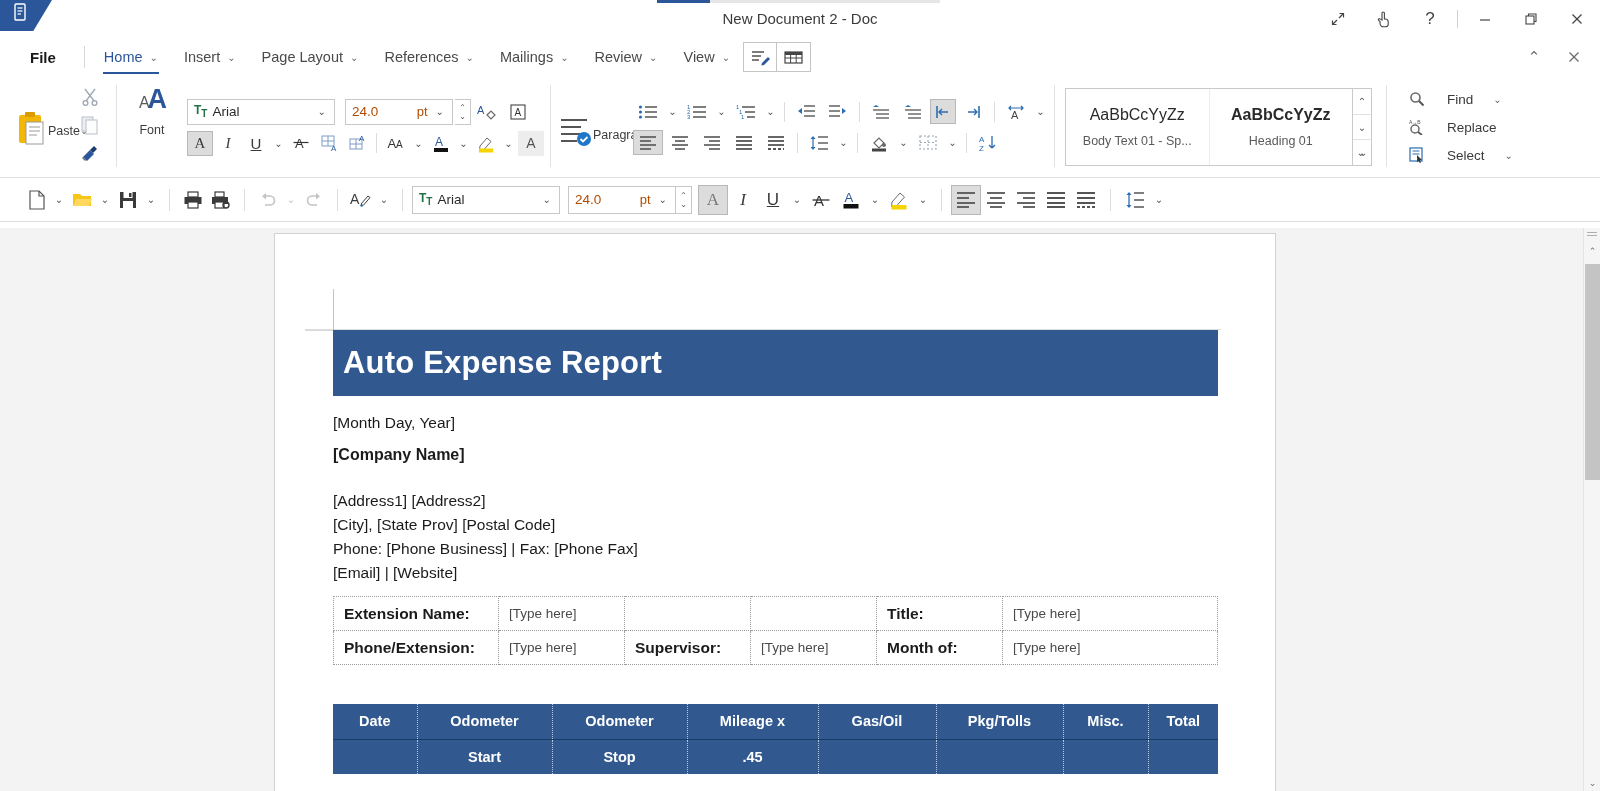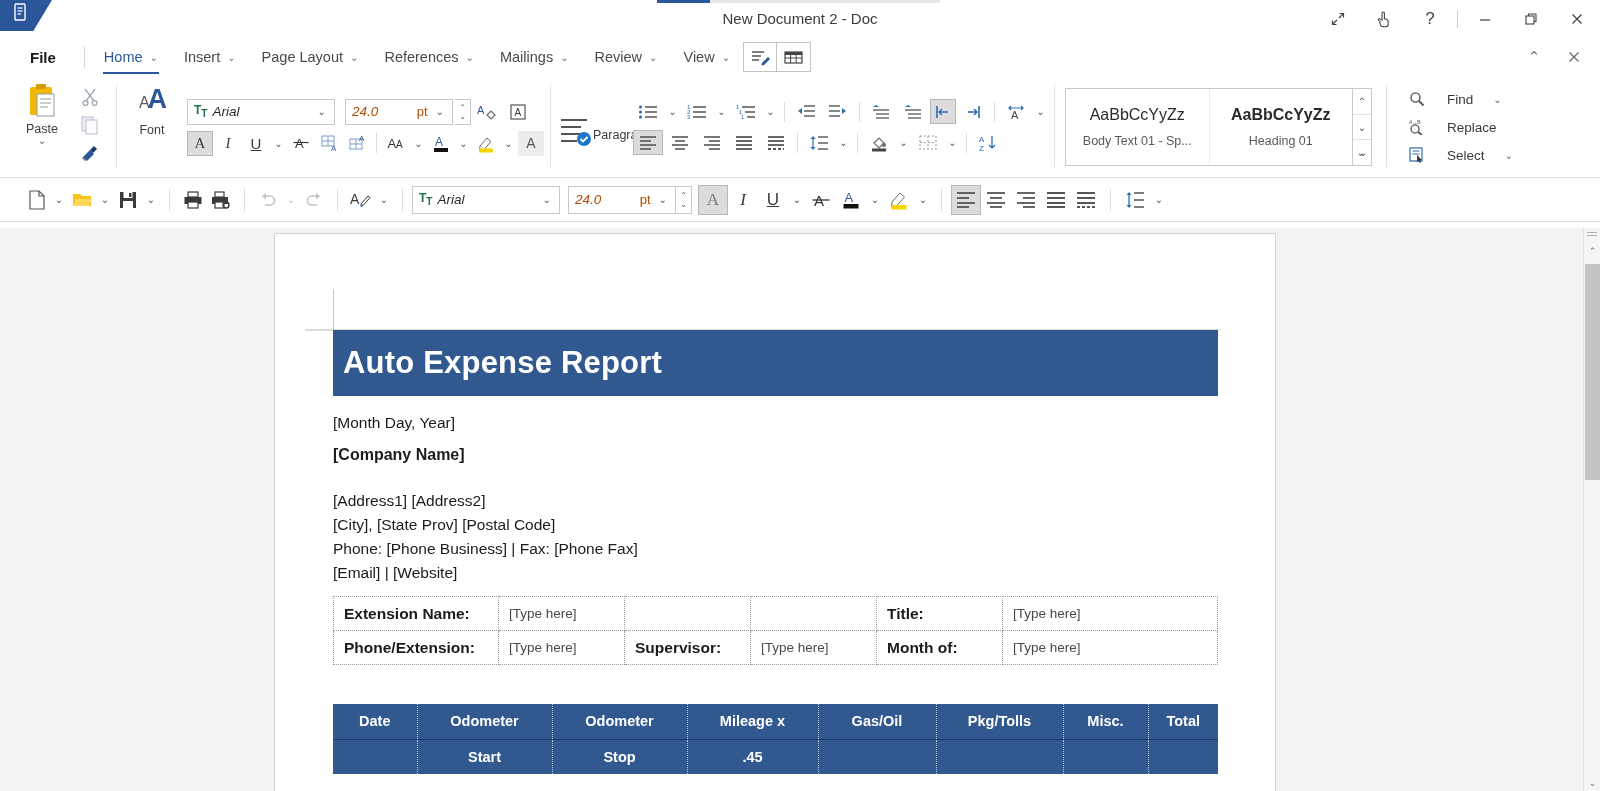--- a/index.html
+++ b/index.html
@@ -122,21 +122,21 @@
     display: flex; align-items: stretch;
     border-bottom: 1px solid #e0e0e0;
     position: relative;
   }
   .grp { display: flex; align-items: stretch; padding: 2px 0; }
   .grp-sep { width: 1px; background: #e2e2e2; margin: 8px 6px 10px 6px; }
 
   
   .clip-group { display: flex; padding-left: 14px; }
   .paste-col {
-    width: 56px; display: flex; flex-direction: column;
+    width: 56px; display: flex; flex-direction: row;
     align-items: center; justify-content: flex-start; padding-top: 6px;
   }
   .paste-icon { width: 34px; height: 38px; position: relative; }
   .paste-label { font-size: 12.5px; color: #3c3c3c; margin-top: 1px; }
   .paste-caret { font-size: 10px; color: #6a6a6a; line-height: 9px; }
   .clip-small-col {
     width: 40px; display: flex; flex-direction: column;
     align-items: center; justify-content: space-around; padding: 6px 0 10px;
   }
   .mini-icon { width: 24px; height: 24px; display:flex; align-items:center; justify-content:center; }
@@ -153,21 +153,21 @@
   .font-rows { display: flex; flex-direction: column; justify-content: center; padding-left: 6px; gap: 6px;}
   .row { display: flex; align-items: center; gap: 2px; }
 
   .combo {
     height: 26px; border: 1px solid #c8c8c8; background: #fff;
     display: flex; align-items: center;
     font-size: 13.5px; color: #2a2a2a;
     padding: 0 4px 0 6px;
   }
   .combo .tt { color: #217346; font-size: 12px; font-weight: bold; margin-right: 5px;}
-  .combo .val { flex: 1; font-style: italic; }
+  .combo .val { flex: 1; }
   .combo .caret { font-size: 10px; color: #555; padding: 0 4px; }
   .combo-font { width: 148px; }
   .combo-size { width: 108px; }
   .combo-size .val { color: #b14b00; }
   .combo-size .unit { color: #b14b00; font-size: 13px; margin-right: 4px; }
   .spin {
     width: 16px; height: 26px; border: 1px solid #c8c8c8; border-left: none;
     display: flex; flex-direction: column; align-items: center; justify-content: center;
     font-size: 8px; color: #555; background: #fff;
   }

